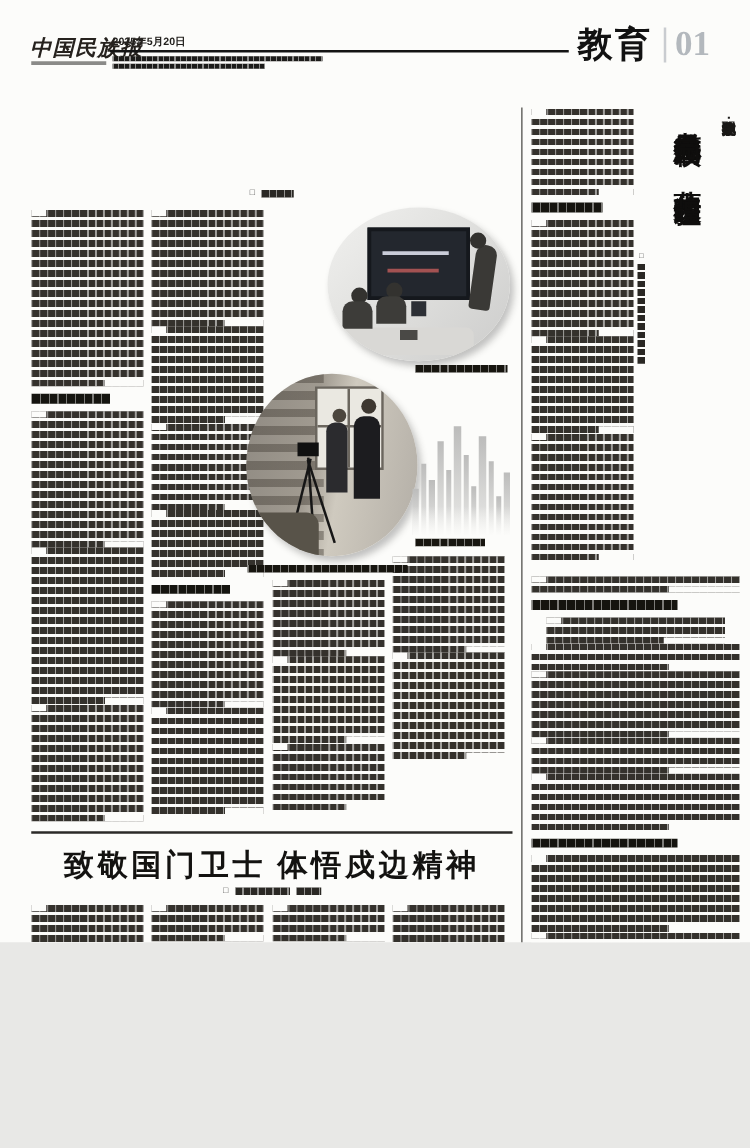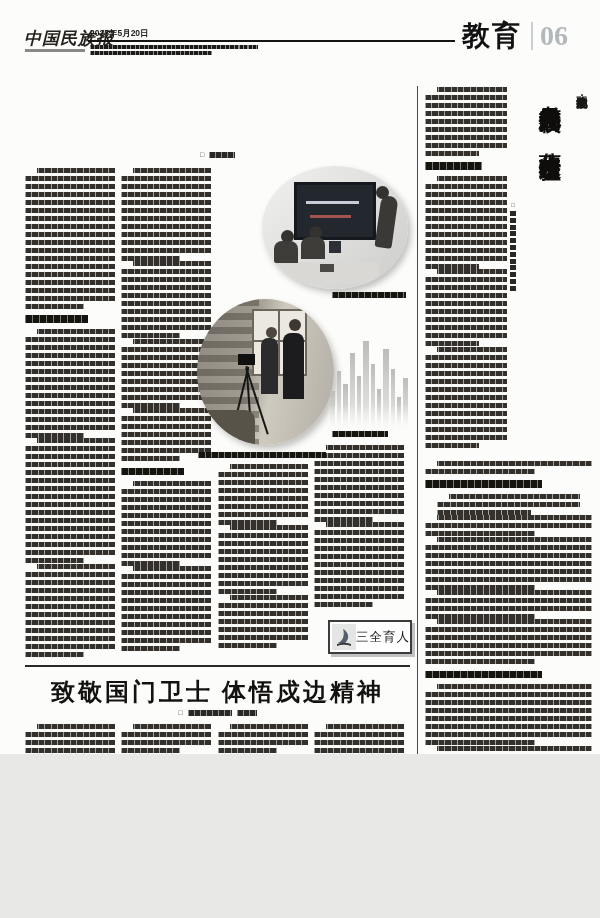--- a/index.html
+++ b/index.html
@@ -170,21 +170,21 @@
 
   <div class="abs paper-name">中国民族报</div>
   <div class="abs paper-pinyin"></div>
   <div class="abs m-date">2025年5月20日</div>
   <div class="abs m-rule"></div>
   <div class="micro" style="left:90px;top:45px;width:168px;"></div>
   <div class="micro" style="left:90px;top:51px;width:122px;"></div>
   <div class="abs section-wrap">
     <span class="section-title">教育</span>
     <span class="section-div"></span>
-    <span class="page-number">06</span>
+    <span class="page-number">01</span>
   </div>
 
   <div class="abs byline-row" style="left:25px;top:151px;width:385px;">
     <span class="byline-marker">□</span>
     <span class="byline-bar" style="width:26px;"></span>
   </div>
 
   <div class="col" style="left:25px;top:168px;width:90px;height:494px;">
       <div class="gk" style="height: 141.4px;"></div>
       <div class="gks"></div>
@@ -254,29 +254,20 @@
     <i style="width:5px;height:70%"></i>
       <i style="width:6px;height:42%"></i>
       <i style="width:7px;height:86%"></i>
     <i style="width:5px;height:64%"></i>
       <i style="width:6px;height:34%"></i>
       <i style="width:6px;height:54%"></i>
   </div>
   <div class="cap" style="left:332px;top:431px;width:56px;"></div>
   <div class="cap" style="left:198px;top:452px;width:128px;"></div>
 
-  <div class="abs" id="badge">
-    <span class="mark">
-      <svg width="18" height="20" viewBox="0 0 18 20" aria-hidden="true">
-        <path d="M3,16 C8,14 10,8 8,2 C14,5 15,12 10,16 Z" fill="#55606c"></path>
-        <path d="M2,17 Q9,14 16,17 L16,19 Q9,16.5 2,19 Z" fill="#3c3c3c"></path>
-      </svg>
-    </span>
-    <span class="label">三全育人</span>
-  </div>
 
   <div class="abs bottom-rule"></div>
 
   <div class="abs headline-bottom">致敬国门卫士 体悟戍边精神</div>
   <div class="abs byline-row" style="left:25px;top:709px;width:385px;">
     <span class="byline-marker">□</span>
     <span class="byline-bar" style="width:44px;"></span>
     <span class="byline-bar" style="width:20px;"></span>
   </div>
 

